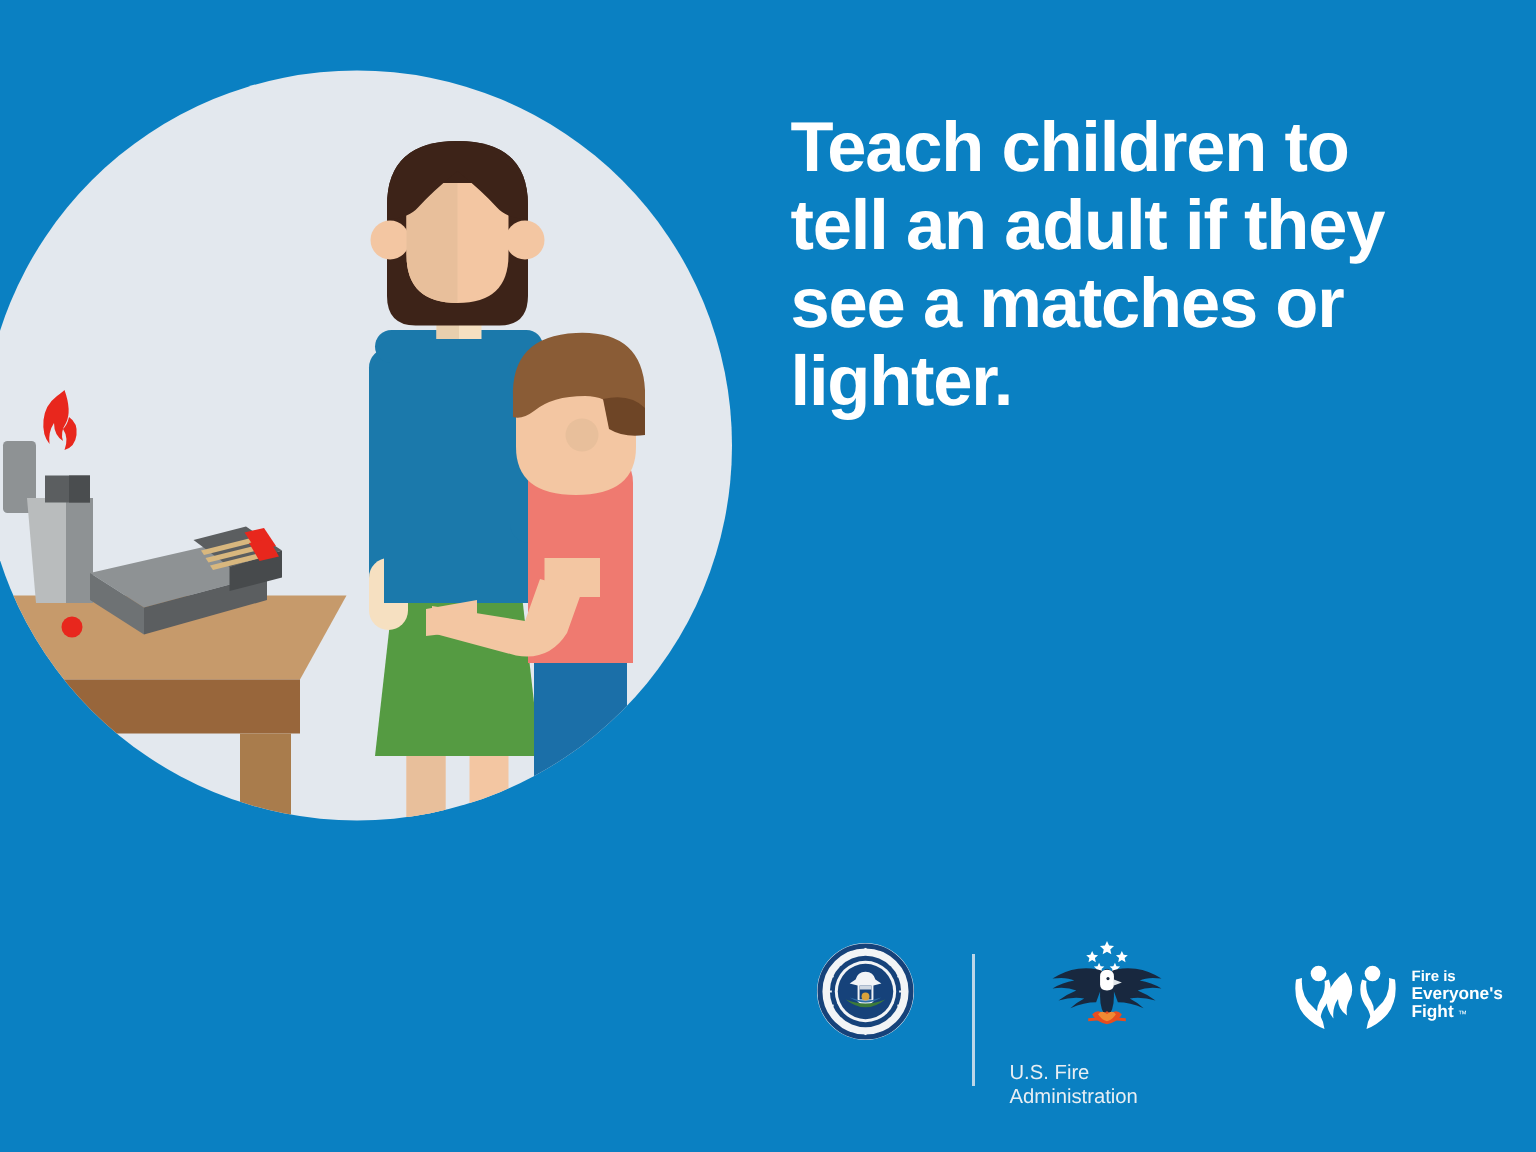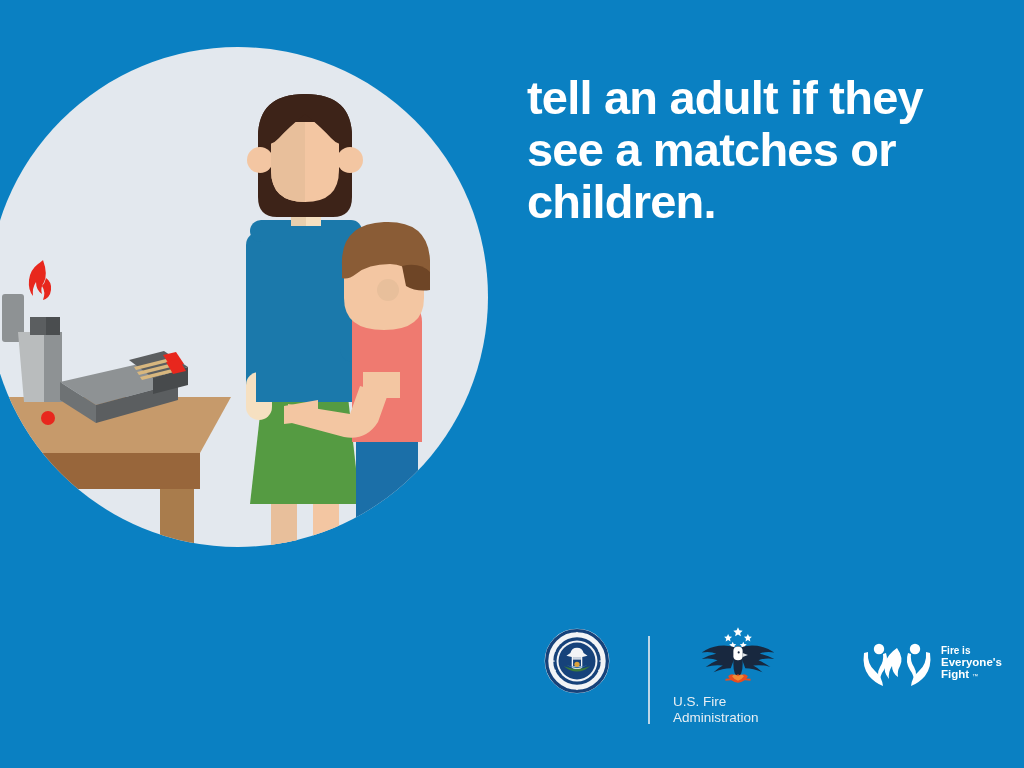--- a/index.html
+++ b/index.html
@@ -87,21 +87,21 @@
     top: 8px;
     width: 2px;
     height: 88px;
     background: #bcd6e8;
   }
 
   #usfa-logo { left: 168px; top: -2px; width: 130px; }
   #usfa-mark { margin: 0 auto; width: 86px; height: 66px; display: block; }
   #usfa-wordmark {
     display: block;
-    margin-top: 2px;
+    margin-top: 15px;
     color: #e8eef3;
     font-family: "Liberation Sans", sans-serif;
     font-size: 13.5px;
     line-height: 16px;
     font-weight: normal;
   }
 
   #fief-logo { left: 357px; top: 12px; width: 145px; }
   #fief-mark { display: block; width: 145px; height: 48px; }
 </style>
@@ -216,23 +216,24 @@
             <path d="M175 313 L188 310 L196 322 L183 325 Z" fill="#e8271d"></path>
             <path d="M178 320 L191 317 L198 329 L185 332 Z" fill="#e8271d"></path>
           </g>
         </g>
 
       </g>
     </svg>
   </div>
 
   <div id="headline">
+    <span class="line">Teach children to</span>
     <span class="line">tell an adult if they</span>
     <span class="line">see a matches or</span>
-    <span class="line">children.</span>
+    <span class="line">lighter.</span>
   </div>
 
   <div id="footer-logos">
 
     <div class="logo-block" id="fema-logo">
       <svg id="fema-seal" viewBox="0 0 100 100" xmlns="http://www.w3.org/2000/svg">
         <circle cx="50" cy="50" r="49" fill="#f2f4f6"></circle>
         <circle cx="50" cy="50" r="46" fill="none" stroke="#16427a" stroke-width="5"></circle>
         <circle cx="50" cy="50" r="36" fill="#16427a"></circle>
         <circle cx="50" cy="50" r="31" fill="#f2f4f6"></circle>

